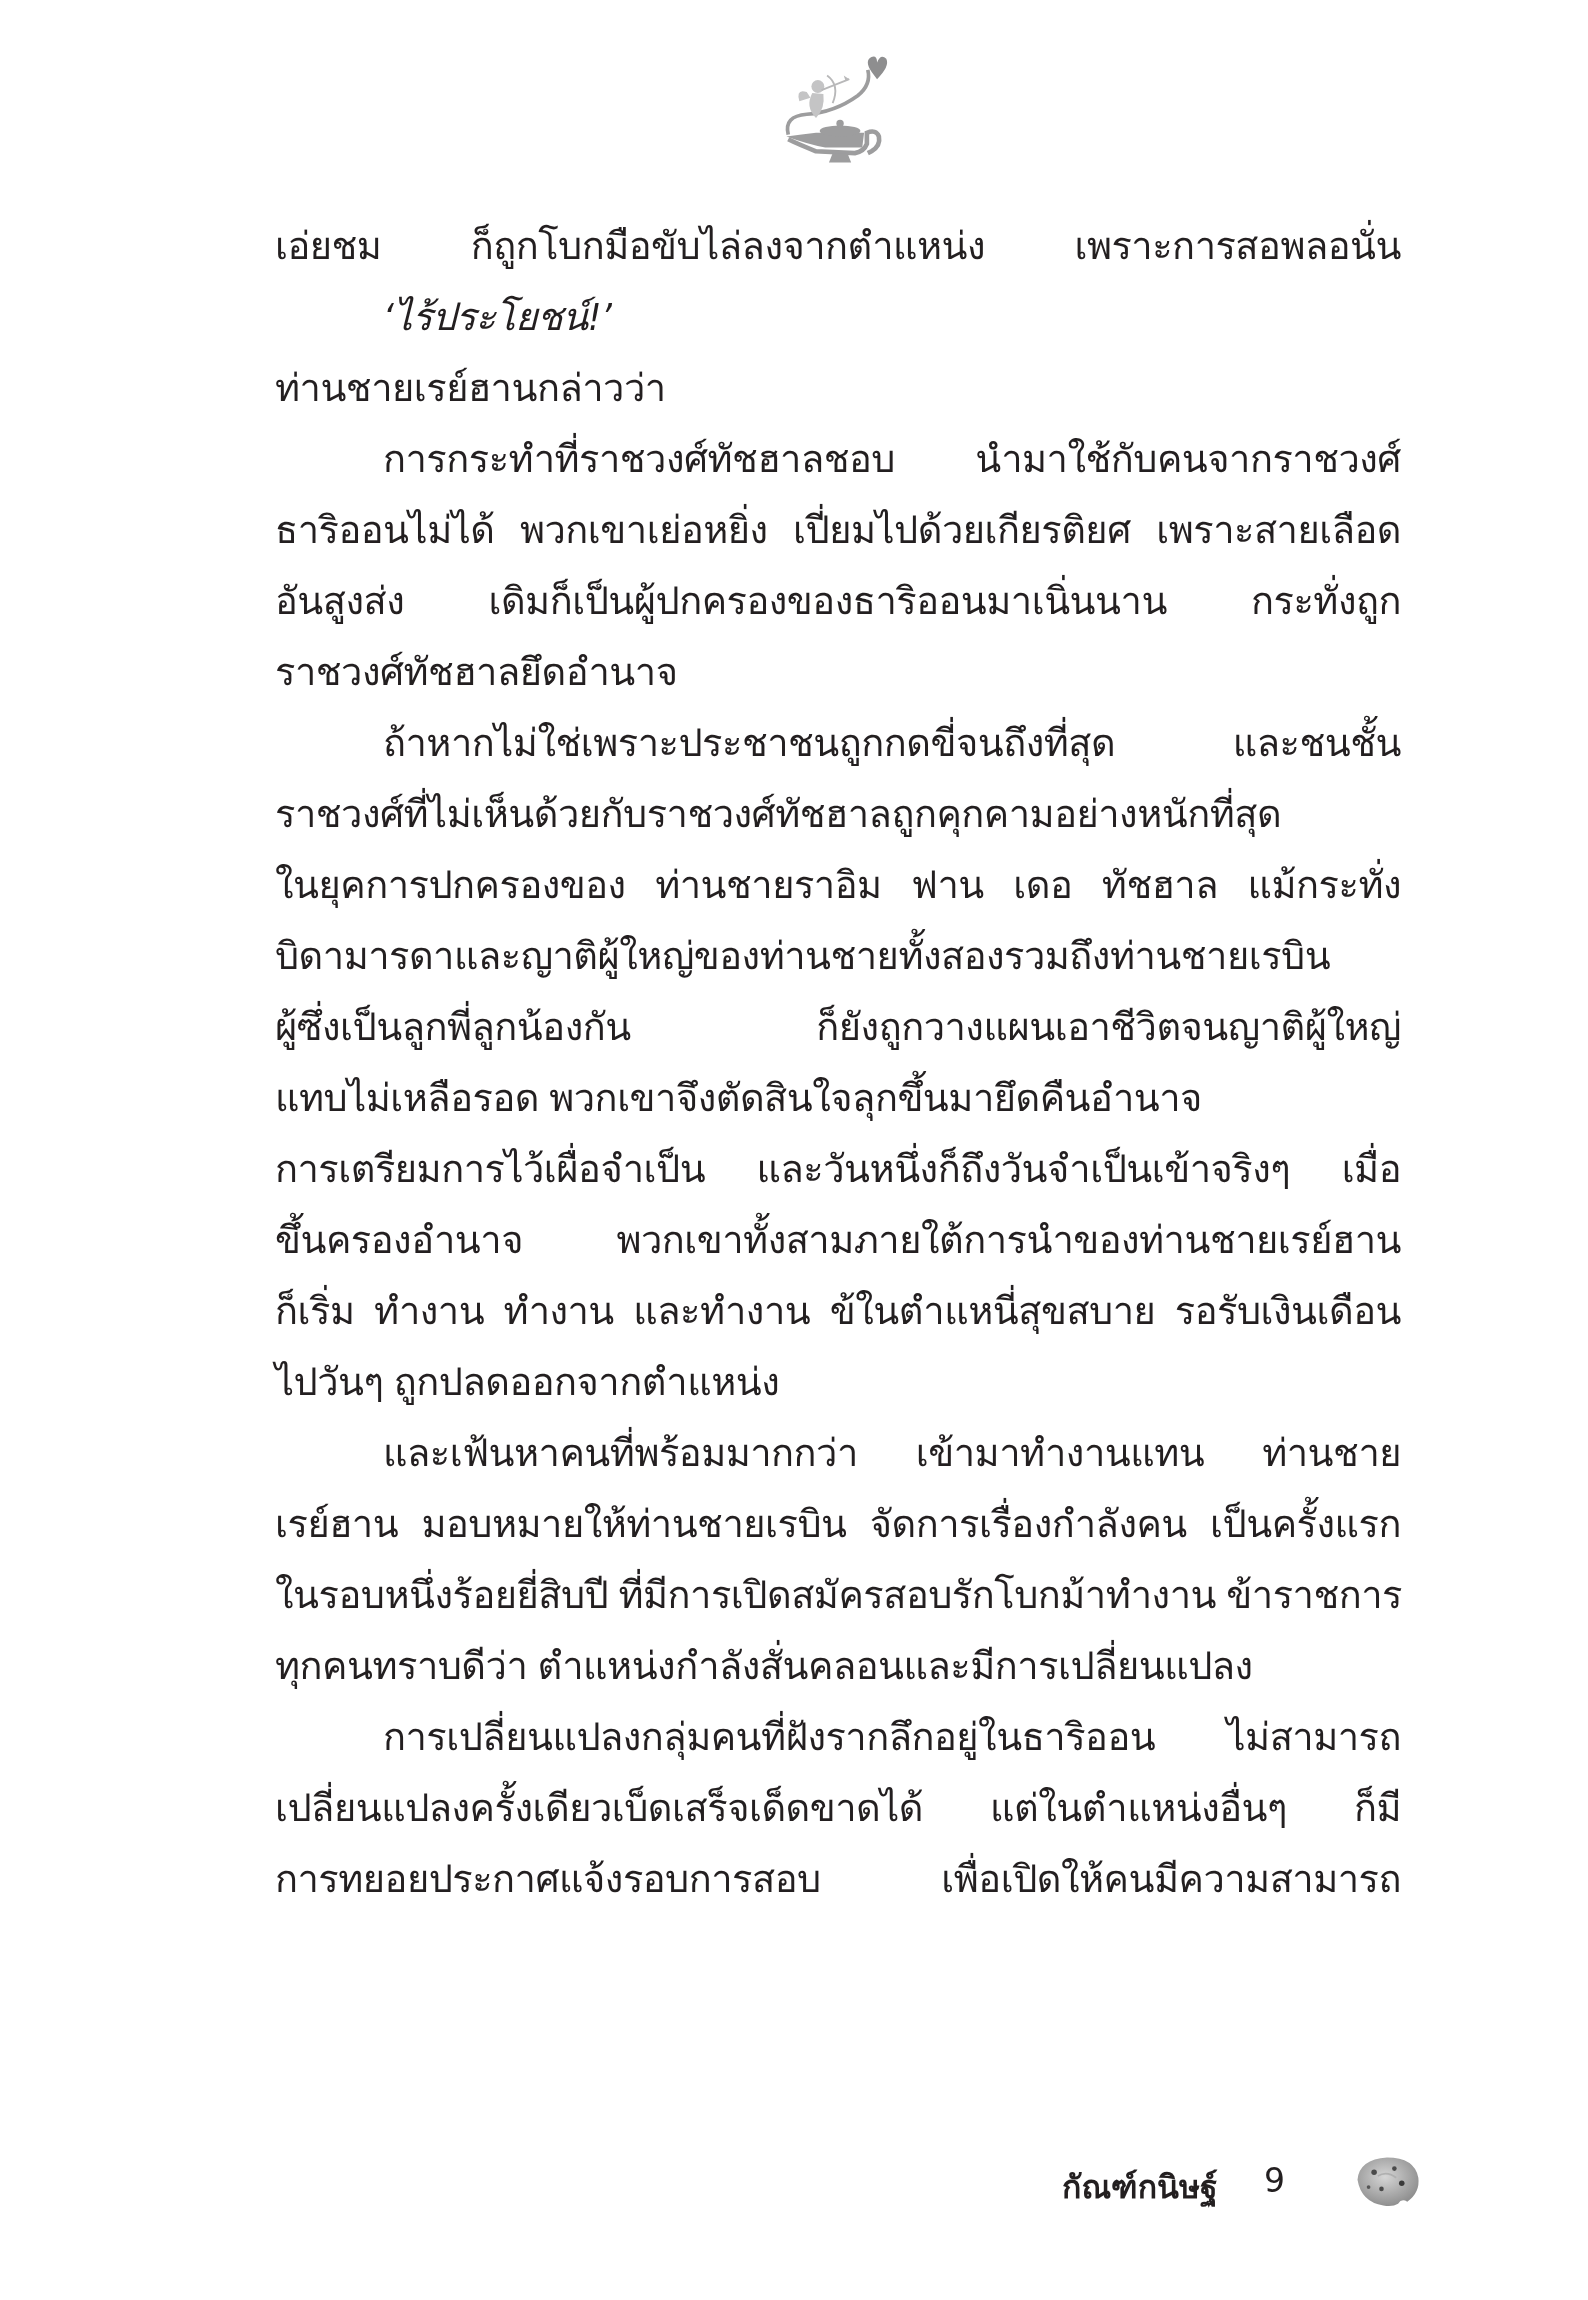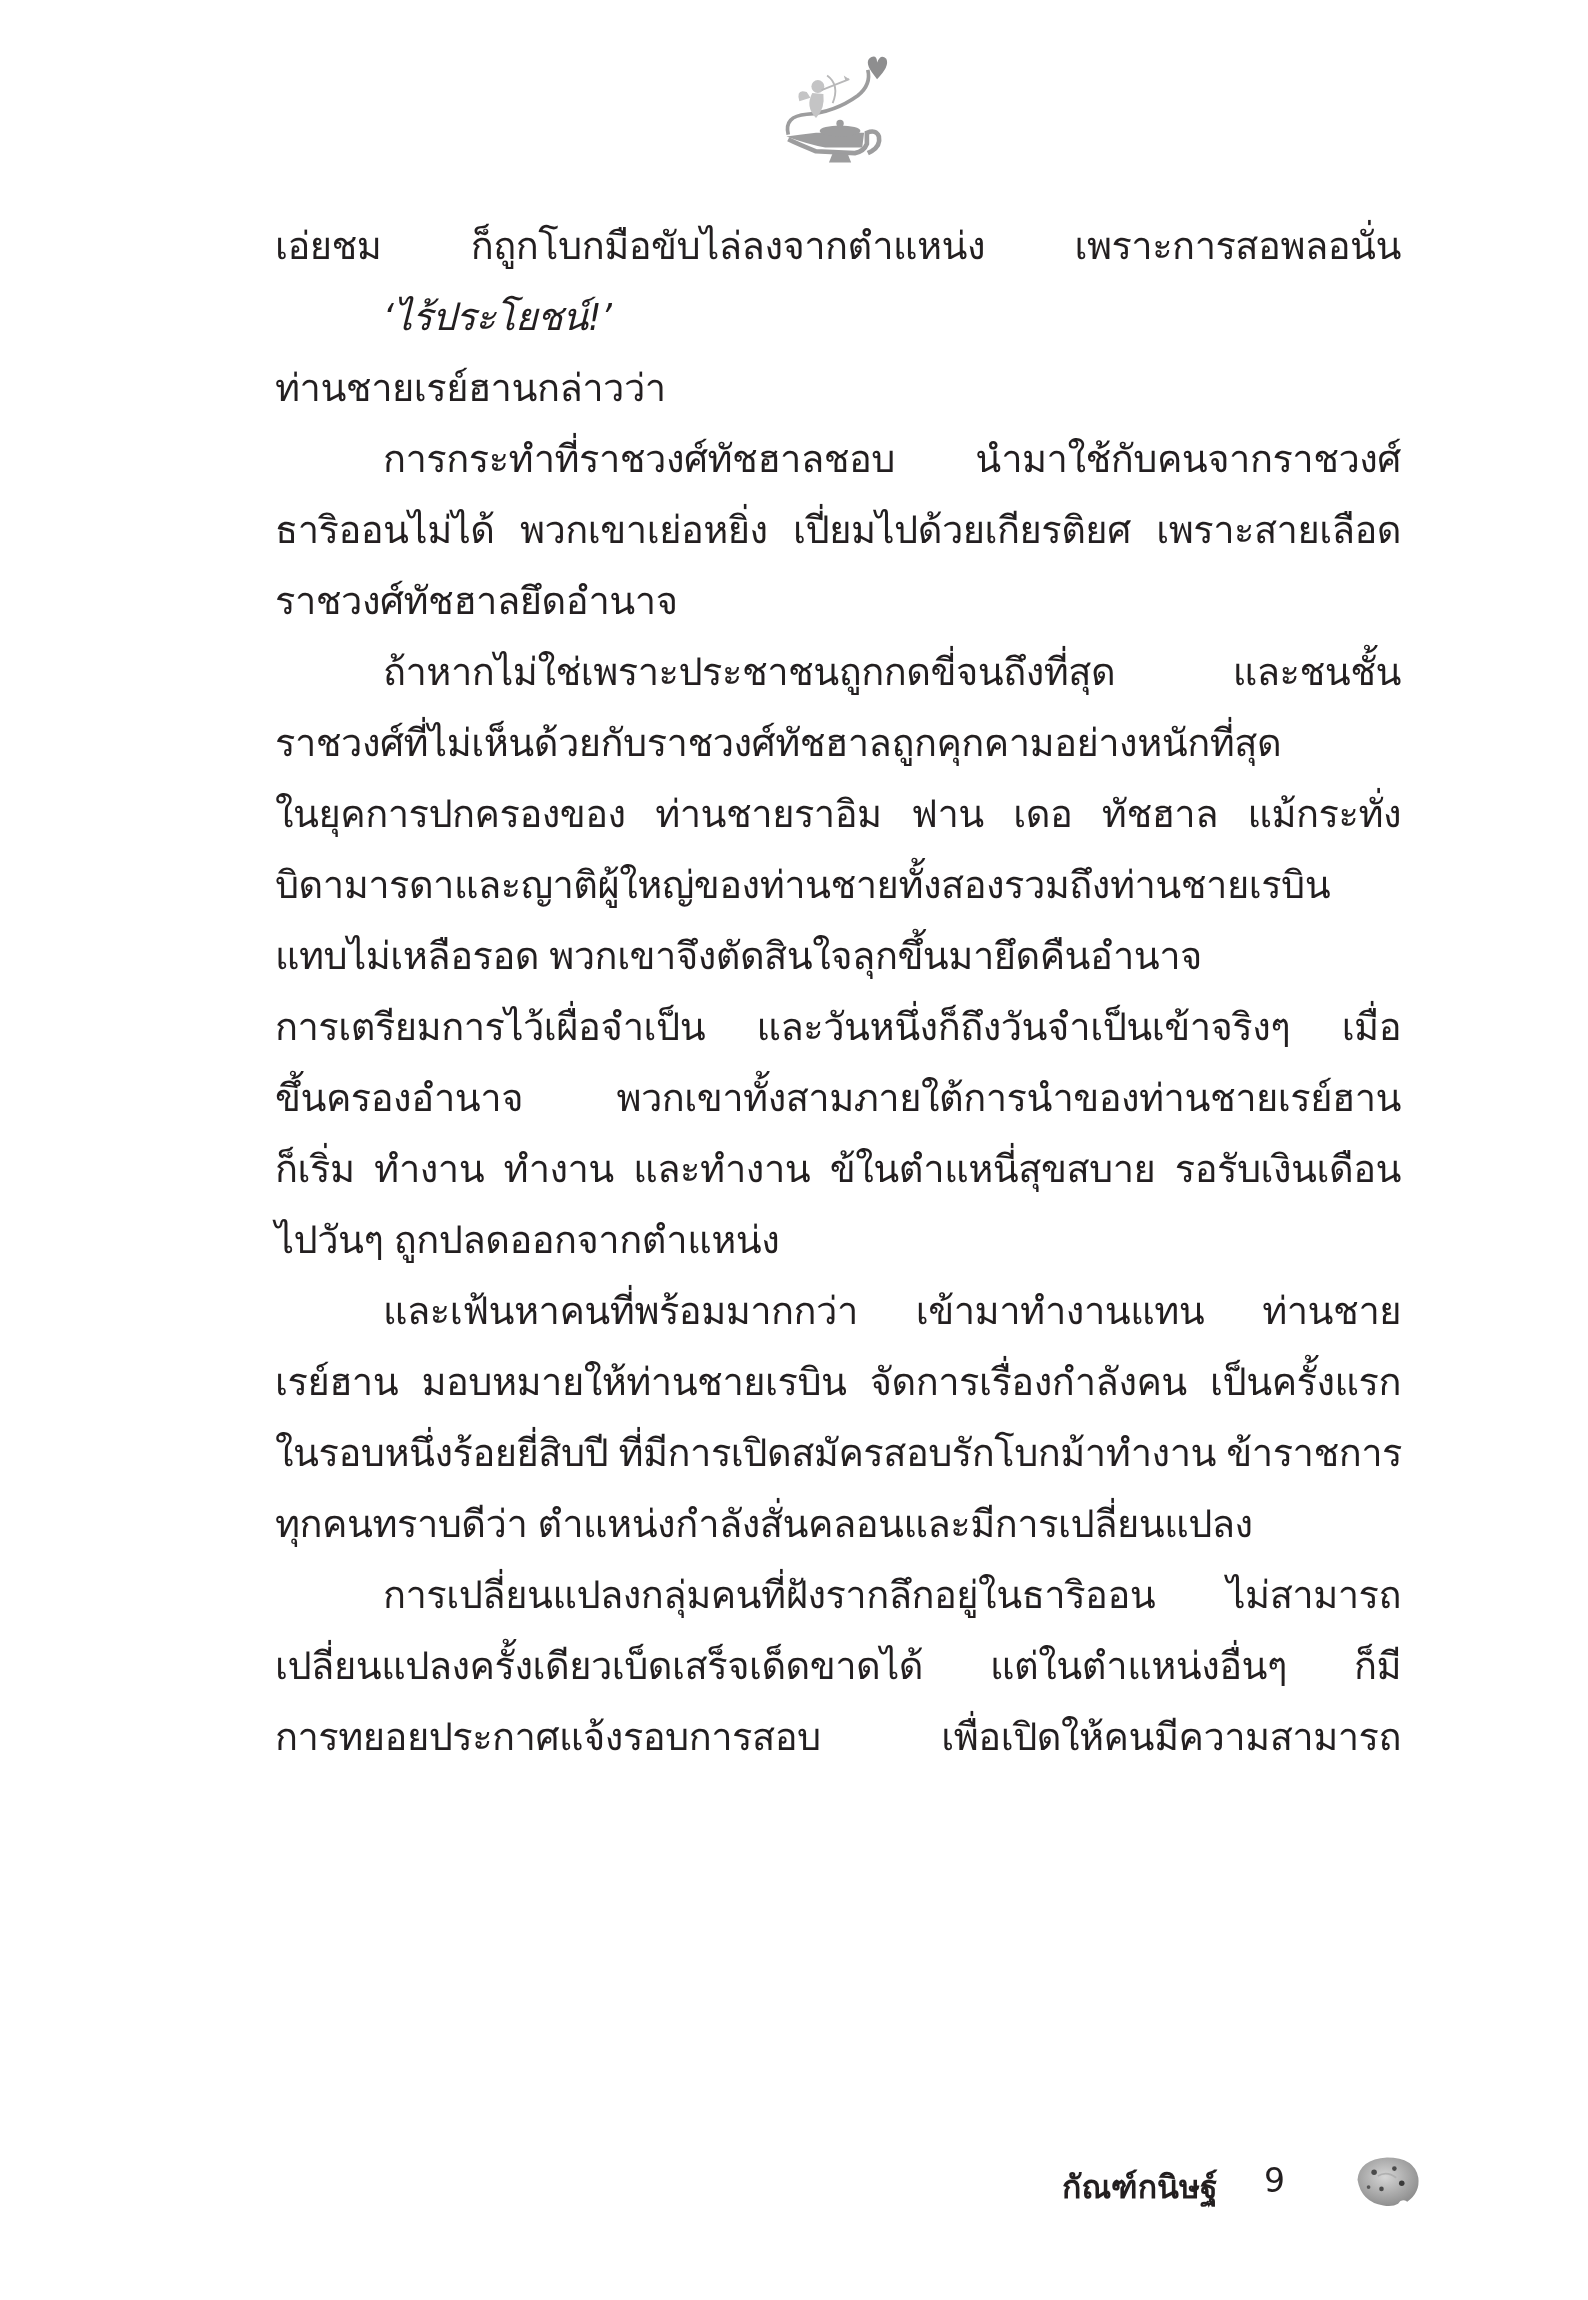--- a/index.html
+++ b/index.html
@@ -59,26 +59,28 @@
 
   <div class="body-text">
 
     <div class="line">เอ่ยชม ก็ถูกโบกมือขับไล่ลงจากตำแหน่ง เพราะการสอพลอนั่น</div>
     <div class="line indent italic last">‘ไร้ประโยชน์!’</div>
 
     <div class="line last">ท่านชายเรย์ฮานกล่าวว่า</div>
 
     <div class="line indent">การกระทำที่ราชวงศ์ทัชฮาลชอบ นำมาใช้กับคนจากราชวงศ์</div>
     <div class="line">ธาริออนไม่ได้ พวกเขาเย่อหยิ่ง เปี่ยมไปด้วยเกียรติยศ เพราะสายเลือด</div>
+    <div class="line">อันสูงส่ง เดิมก็เป็นผู้ปกครองของธาริออนมาเนิ่นนาน กระทั่งถูก</div>
     <div class="line last">ราชวงศ์ทัชฮาลยึดอำนาจ</div>
 
     <div class="line indent">ถ้าหากไม่ใช่เพราะประชาชนถูกกดขี่จนถึงที่สุด และชนชั้น</div>
     <div class="line">ราชวงศ์ที่ไม่เห็นด้วยกับราชวงศ์ทัชฮาลถูกคุกคามอย่างหนักที่สุด</div>
     <div class="line">ในยุคการปกครองของ ท่านชายราอิม ฟาน เดอ ทัชฮาล แม้กระทั่ง</div>
     <div class="line">บิดามารดาและญาติผู้ใหญ่ของท่านชายทั้งสองรวมถึงท่านชายเรบิน</div>
+    <div class="line">ผู้ซึ่งเป็นลูกพี่ลูกน้องกัน ก็ยังถูกวางแผนเอาชีวิตจนญาติผู้ใหญ่</div>
     <div class="line last">แทบไม่เหลือรอด พวกเขาจึงตัดสินใจลุกขึ้นมายึดคืนอำนาจ</div>
 
     <div class="line">การเตรียมการไว้เผื่อจำเป็น และวันหนึ่งก็ถึงวันจำเป็นเข้าจริงๆ เมื่อ</div>
     <div class="line">ขึ้นครองอำนาจ พวกเขาทั้งสามภายใต้การนำของท่านชายเรย์ฮาน</div>
     <div class="line">ก็เริ่ม ทำงาน ทำงาน และทำงาน ข้ในตำแหนี่สุขสบาย รอรับเงินเดือน</div>
     <div class="line last">ไปวันๆ ถูกปลดออกจากตำแหน่ง</div>
 
     <div class="line indent">และเฟ้นหาคนที่พร้อมมากกว่า เข้ามาทำงานแทน ท่านชาย</div>
     <div class="line">เรย์ฮาน มอบหมายให้ท่านชายเรบิน จัดการเรื่องกำลังคน เป็นครั้งแรก</div>
     <div class="line">ในรอบหนึ่งร้อยยี่สิบปี ที่มีการเปิดสมัครสอบรักโบกม้าทำงาน ข้าราชการ</div>

